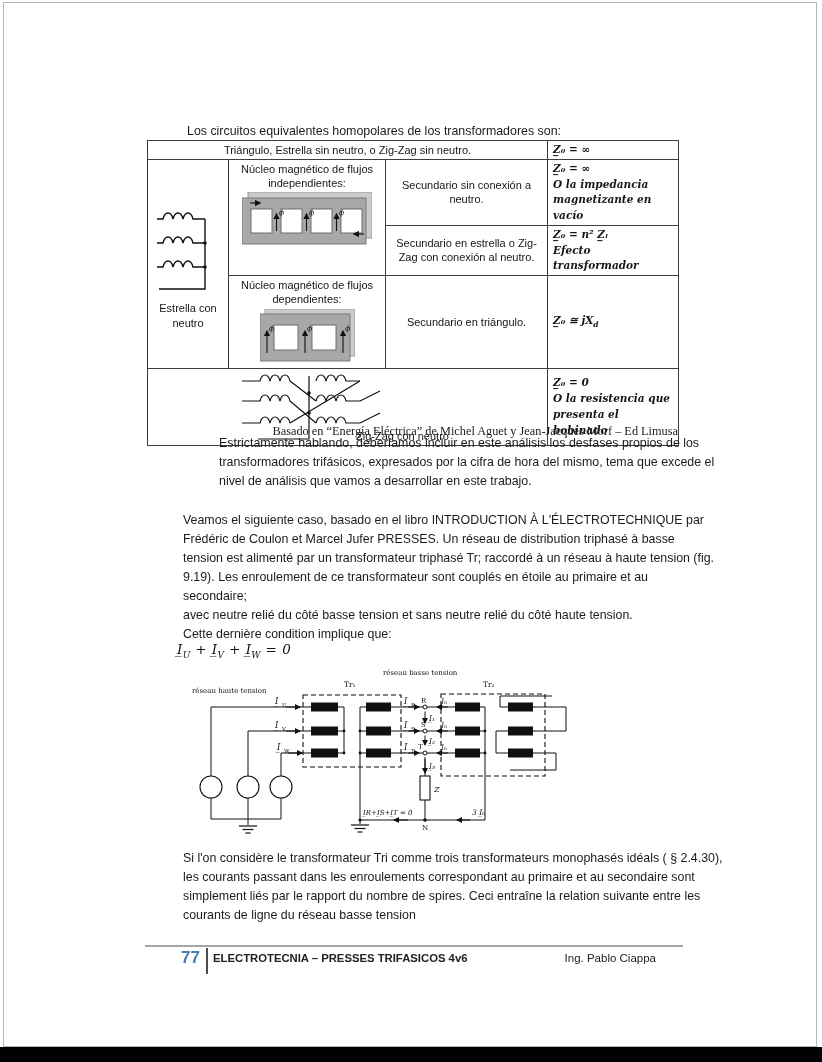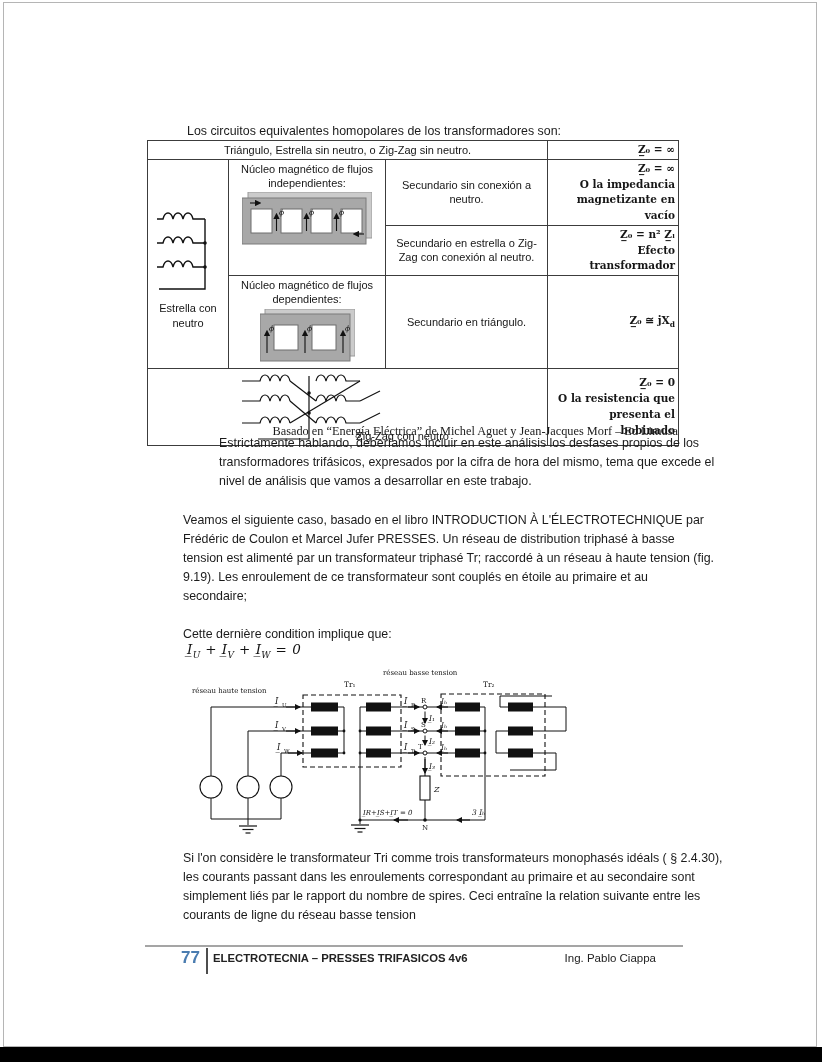--- a/index.html
+++ b/index.html
@@ -9,22 +9,22 @@
   }
   .page-border{position:absolute;left:3px;top:2px;width:812px;height:1043px;
     border:1px solid #b5b5b5;background:transparent;pointer-events:none;}
   .bottom-bar{position:absolute;left:0;top:1047px;width:822px;height:15px;background:#000;}
   .abs{position:absolute;}
   .bodytext{font-size:12.4px;line-height:19px;color:#1b1b1b;}
   
   .doc-table{border-collapse:collapse;table-layout:fixed;width:531px;font-size:11px;color:#161616;}
   .doc-table td{border:1px solid #3c3c3c;padding:1px 3px;vertical-align:middle;text-align:center;line-height:1.3;}
   .doc-table td.formula{
-    font-family:"DejaVu Serif","Liberation Serif",serif;font-weight:bold;
-    text-align:right;padding-left:5px;font-size:10.5px;line-height:1.5;vertical-align:middle;
+    font-family:"DejaVu Serif","Liberation Serif",serif;font-style:italic;font-weight:bold;
+    text-align:left;padding-left:5px;font-size:10.5px;line-height:1.5;vertical-align:middle;
   }
   .doc-table td.topalign{vertical-align:top;padding-top:2px;}
   .doc-table td.nopad{padding:0;}
   .cell-note{display:block;}
   sub.fsub{font-size:7.5px;}
   
   .figlabel{font-family:"DejaVu Serif","Liberation Serif",serif;}
   .zz-label{position:absolute;left:208px;top:60px;font-size:11px;color:#161616;}
   .zigzag-cell{position:relative;height:76px;}
   
@@ -185,25 +185,25 @@
   </tr>
 </tbody>
   </table>
 
 <div class="abs caption" style="left:147px;top:424px;width:531px;font-family:Liberation Serif, serif;">Basado en “Energía Eléctrica” de Michel Aguet y Jean-Jacques Morf – Ed Limusa</div>
 
 <div class="abs bodytext" style="left:183px;top:434px;width:524px;margin-left:36px;">Estrictamente hablando, deberíamos incluir en este análisis los desfases propios de los transformadores trifásicos, expresados por la cifra de hora del mismo, tema que excede el nivel de análisis que vamos a desarrollar en este trabajo.</div>
 
 <div class="abs bodytext" style="left:183px;top:511px;width:532px;">
   <span>Veamos el siguiente caso, basado en el libro INTRODUCTION À L'ÉLECTROTECHNIQUE par Frédéric de Coulon et Marcel Jufer PRESSES. Un réseau de distribution triphasé à basse tension est alimenté par un transformateur triphasé Tr; raccordé à un réseau à haute tension (fig. 9.19). Les enroulement de ce transformateur sont couplés en étoile au primaire et au secondaire;</span><br>
-  <br>
+  <span>avec neutre relié du côté basse tension et sans neutre relié du côté haute tension.</span><br>
   <span>Cette dernière condition implique que:</span>
 </div>
 
-<div class="abs equation" style="left:187px;top:641px;">
+<div class="abs equation" style="left:177px;top:641px;">
   <span>I̲</span><sub>U</sub><span class="sp"></span><span>+</span><span class="sp"></span><span>I̲</span><sub>V</sub><span class="sp"></span><span>+</span><span class="sp"></span><span>I̲</span><sub>W</sub><span class="sp"></span><span>=</span><span class="sp"></span><span>0</span>
 </div>
 
 <svg class="abs" style="left:178px;top:664px;" width="400" height="185" viewBox="0 0 400 185">
   <defs>
     <marker id="arr" markerWidth="7" markerHeight="7" refX="5" refY="3" orient="auto">
         <path d="M0,0 L6,3 L0,6 z" fill="#111"></path>
       </marker>
   </defs>
 

